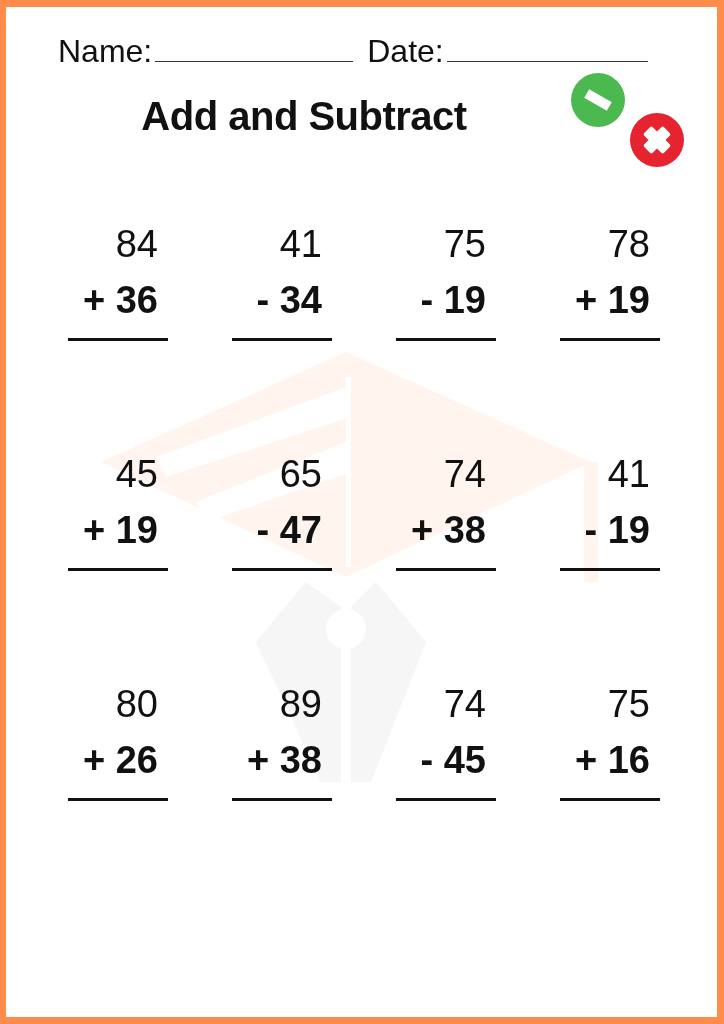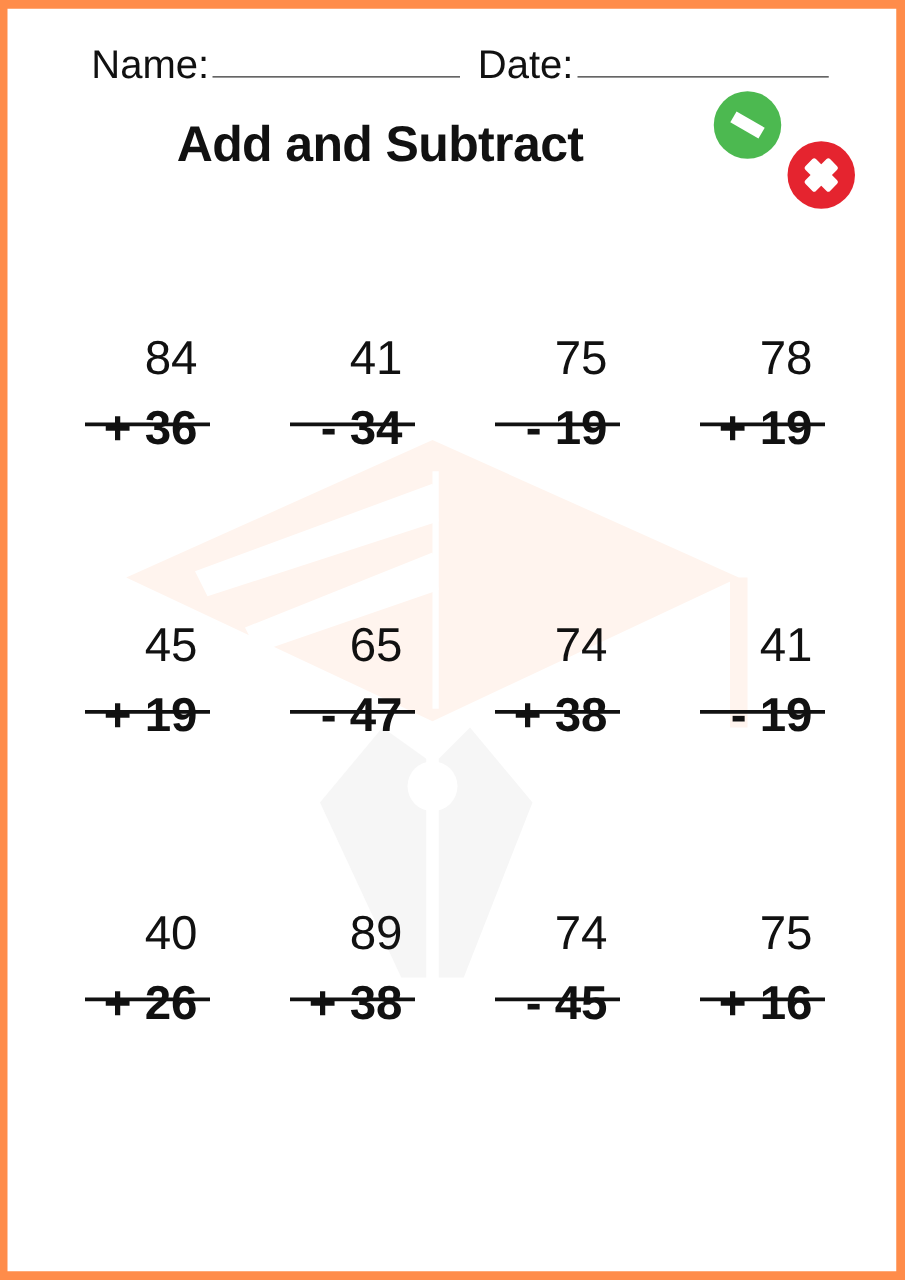--- a/index.html
+++ b/index.html
@@ -1,34 +1,34 @@
 <!DOCTYPE html>
 <html><head>
 <meta charset="utf-8">
 <style>
   html, body { margin: 0; padding: 0; }
   body { width: 724px; height: 1024px; background: #ff8c4a; position: relative; overflow: hidden; font-family: "Liberation Sans", sans-serif; }
   .sheet { position: absolute; left: 6px; top: 7px; width: 711px; height: 1010px; background: #ffffff; overflow: hidden; }
-  .header { position: absolute; left: 67px; top: 20px; height: 40px; display: flex; align-items: flex-end; font-size: 32px; color: #111; }
+  .header { position: absolute; left: 52px; top: 20px; height: 40px; display: flex; align-items: flex-end; font-size: 32px; color: #111; }
   .header .lbl { line-height: 1; }
   .header .line { display: inline-block; height: 0; border-bottom: 1.5px solid #333; margin-bottom: 5px; margin-left: 3px; }
   .line-name { width: 198px; margin-right: 14px; }
   .line-date { width: 201px; }
   .title { position: absolute; left: 0; width: 596px; top: 87px; text-align: center; font-size: 40px; font-weight: bold; color: #111; letter-spacing: -0.5px; }
   .badge { position: absolute; width: 54px; height: 54px; border-radius: 50%; }
   .badge-minus { left: 565px; top: 66px; background: #4cb950; }
   .badge-minus::after { content: ""; position: absolute; left: 14px; top: 22px; width: 26px; height: 10px; background: #fff; transform: rotate(30deg); }
   .badge-x { left: 624px; top: 106px; background: #e5242f; }
   .badge-x::before, .badge-x::after { content: ""; position: absolute; left: 13px; top: 21px; width: 28px; height: 12px; background: #fff; border-radius: 2px; }
   .badge-x::before { transform: rotate(45deg); }
   .badge-x::after { transform: rotate(-45deg); }
   .watermark { position: absolute; left: 0; top: 0; width: 711px; height: 1010px; pointer-events: none; }
   .grid { position: absolute; left: 0; top: 0; }
   .problem { position: absolute; width: 100px; }
-  .problem .num { position: absolute; right: 10px; font-size: 38px; color: #111; white-space: pre; text-align: right; line-height: 1; margin-top: 43px; }
+  .problem .num { position: absolute; right: 10px; font-size: 38px; color: #111; white-space: pre; text-align: right; line-height: 1; }
   .problem .top { top: 0; }
   .problem .bot { top: 56px; font-weight: bold; }
   .problem .rule { position: absolute; left: 0; top: 113px; width: 100px; height: 3px; background: #111; }
 </style>
 </head>
 <body>
 
 <div class="sheet">
 
   <svg class="watermark" viewBox="0 0 711 1010">
@@ -92,21 +92,21 @@
       <span class="num bot">+ 38</span>
       <div class="rule"></div>
     </div>
     <div class="problem" style="left:554px; top:448px;">
       <span class="num top">41</span>
       <span class="num bot">- 19</span>
       <div class="rule"></div>
     </div>
 
     <div class="problem" style="left:62px; top:678px;">
-      <span class="num top">40</span>
+      <span class="num top">80</span>
       <span class="num bot">+ 26</span>
       <div class="rule"></div>
     </div>
     <div class="problem" style="left:226px; top:678px;">
       <span class="num top">89</span>
       <span class="num bot">+ 38</span>
       <div class="rule"></div>
     </div>
     <div class="problem" style="left:390px; top:678px;">
       <span class="num top">74</span>

